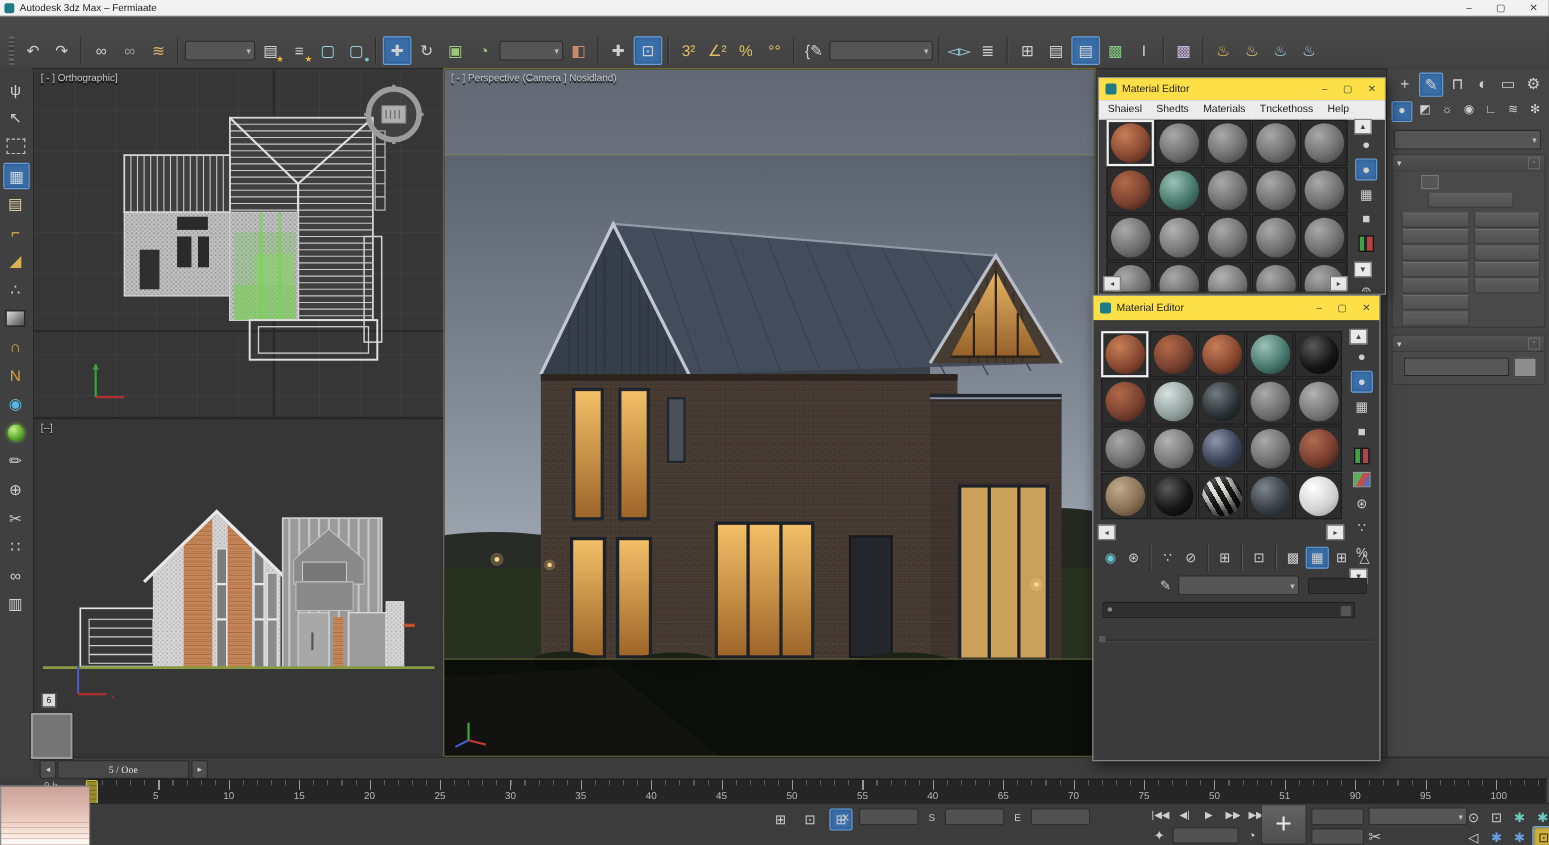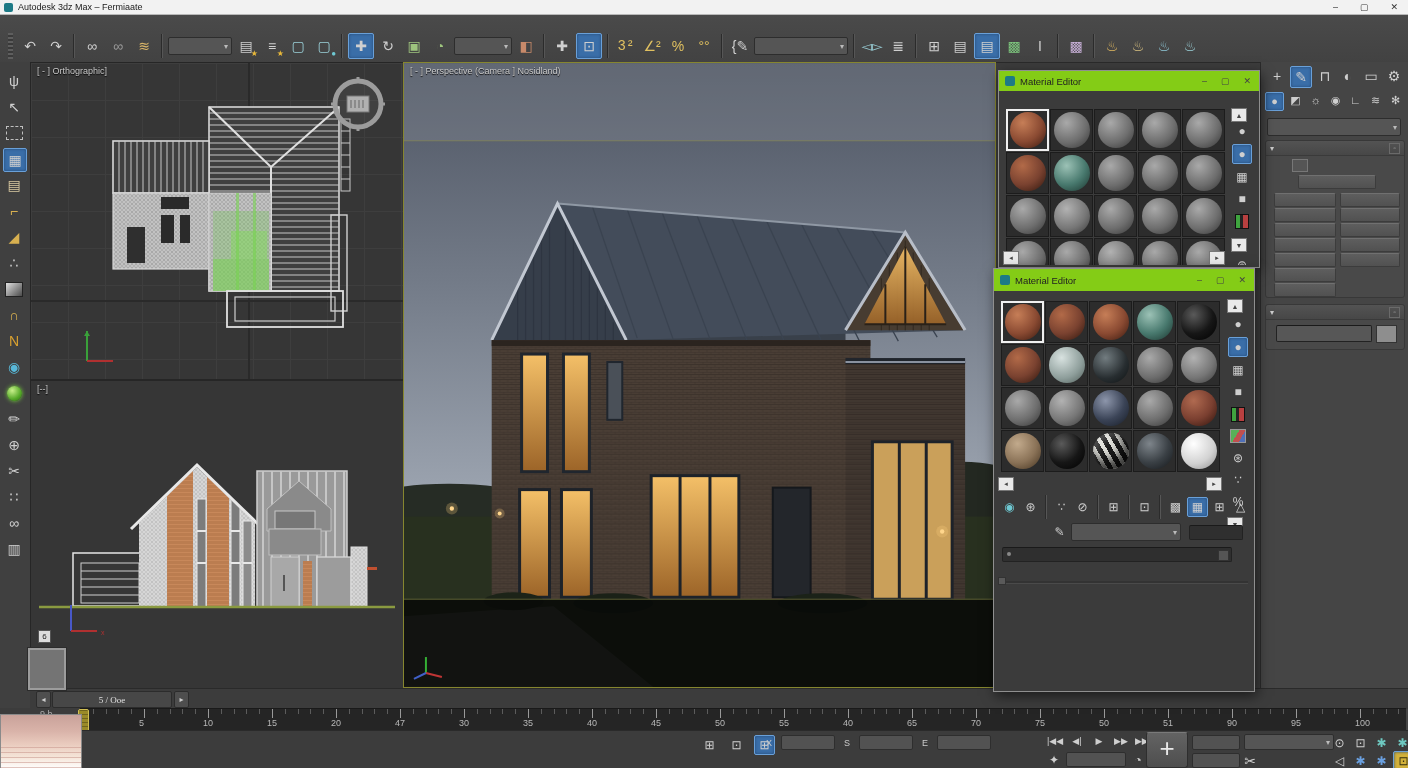--- a/index.html
+++ b/index.html
@@ -35,21 +35,21 @@
   
   .vp-label{position:absolute;left:6px;top:3px;font-size:9px;color:#c8c8c8;z-index:3;text-shadow:0 1px 1px #000;}
   #vp-ortho{left:30px;top:62px;width:372px;height:316px;background:#363636;border:1px solid #262626;
     background-image:linear-gradient(#3e3e3e 1px,transparent 1px),linear-gradient(90deg,#3e3e3e 1px,transparent 1px);
     background-size:37px 37px;padding-left:48px;}
   #vp-front{left:30px;top:380px;width:372px;height:308px;background:#363636;border:1px solid #262626;}
   #vp-persp{left:403px;top:62px;width:591px;height:624px;background:#14161a;border:1px solid #86862f;}
   #vp-ortho svg,#vp-front svg,#vp-persp svg{position:absolute;left:0;top:0;}
   
   .mewin{background:#3b3b3b;border:1px solid #8f8f8f;box-shadow:2px 4px 12px rgba(0,0,0,.55);}
-  .metitle{height:20px;background:#84cc16;display:flex;align-items:center;font-size:9.5px;color:#222;}
+  .metitle{height:20px;background:#fde047;display:flex;align-items:center;font-size:9.5px;color:#222;}
   .melogo{width:10px;height:10px;background:#1d7a86;border-radius:2px;margin:0 5px 0 6px;flex:none;}
   .mectrl{margin-left:auto;display:flex;gap:14px;padding-right:8px;color:#444;font-size:9px;}
   #me1{left:998px;top:70px;width:260px;height:196px;z-index:10;}
   #me1-menu{height:17px;background:#ececec;display:flex;align-items:center;gap:13px;padding-left:8px;
     font-size:9.5px;color:#1a1a1a;border-bottom:1px solid #bbb;}
   #me2{left:993px;top:268px;width:260px;height:422px;z-index:11;}
   .swgrid{position:absolute;display:grid;grid-template-columns:repeat(5,43px);grid-auto-rows:42px;gap:1px;}
   .sw{background:#2c2c2c;border:1px solid #1c1c1c;display:flex;align-items:center;justify-content:center;box-sizing:border-box;}
   .sw.sel{border:2px solid #f0f0f0;}
   .ball{display:block;width:36px;height:36px;border-radius:50%;}
@@ -194,21 +194,21 @@
       </span>
       <span class="tsep"></span>
       <span class="tbi">
         <i class="g">✚</i>
       </span>
       <span class="tbi act">
         <i class="g">⊡</i>
       </span>
       <span class="tsep"></span>
       <span class="tbi">
-        <i class="g" style="color: rgb(224, 192, 96); font-family: Liberation Mono, monospace;">3²</i>
+        <i class="g" style="color: rgb(224, 192, 96);">3²</i>
       </span>
       <span class="tbi">
         <i class="g" style="color: rgb(224, 192, 96);">∠²</i>
       </span>
       <span class="tbi">
         <i class="g" style="color: rgb(224, 192, 96);">%</i>
       </span>
       <span class="tbi">
         <i class="g" style="color: rgb(224, 192, 96);">°°</i>
       </span>
@@ -543,20 +543,27 @@
 <div id="me1" class="abs mewin">
   <div class="metitle">
     <span class="melogo"></span>
     <span>Material Editor</span>
     <span class="mectrl">
       <span>–</span>
       <span>▢</span>
       <span>✕</span>
     </span>
   </div>
+  <div id="me1-menu">
+      <span>Shaiesl</span>
+      <span>Shedts</span>
+      <span>Materials</span>
+      <span>Tnckethoss</span>
+      <span>Help</span>
+    </div>
   <div class="abs" style="left:0;top:37px;width:258px;height:157px;overflow:hidden;">
     <div id="me1-grid" class="swgrid" style="left:7px;top:1px;">
         <span class="sw sel">
           <i class="ball m-brick"></i>
         </span>
         <span class="sw">
           <i class="ball m-gray"></i>
         </span>
         <span class="sw">
           <i class="ball m-gray"></i>
@@ -889,21 +896,21 @@
   <span id="framefield" class="abs" style="left:22px;top:2px;font-family:Liberation Serif, serif;">5 / Ooe</span>
   <span class="spinbtn abs" style="left:144px;top:2px;">▸</span>
 </div>
 <span id="leftlabel" class="abs">9 b</span>
 <div id="ruler" class="abs">
   <div id="tmarker" style="left: -2px;"></div>
 <span class="rlabel" style="left: 59px;">5</span>
     <span class="rlabel" style="left: 123px;">10</span>
     <span class="rlabel" style="left: 187px;">15</span>
     <span class="rlabel" style="left: 251px;">20</span>
-    <span class="rlabel" style="left: 315px;">47</span>
+    <span class="rlabel" style="left: 315px;">25</span>
     <span class="rlabel" style="left: 379px;">30</span>
     <span class="rlabel" style="left: 443px;">35</span>
     <span class="rlabel" style="left: 507px;">40</span>
     <span class="rlabel" style="left: 571px;">45</span>
     <span class="rlabel" style="left: 635px;">50</span>
     <span class="rlabel" style="left: 699px;">55</span>
     <span class="rlabel" style="left: 763px;">40</span>
     <span class="rlabel" style="left: 827px; text-align: center;">65</span>
     <span class="rlabel" style="left: 891px;">70</span>
     <span class="rlabel" style="left: 955px;">75</span>

